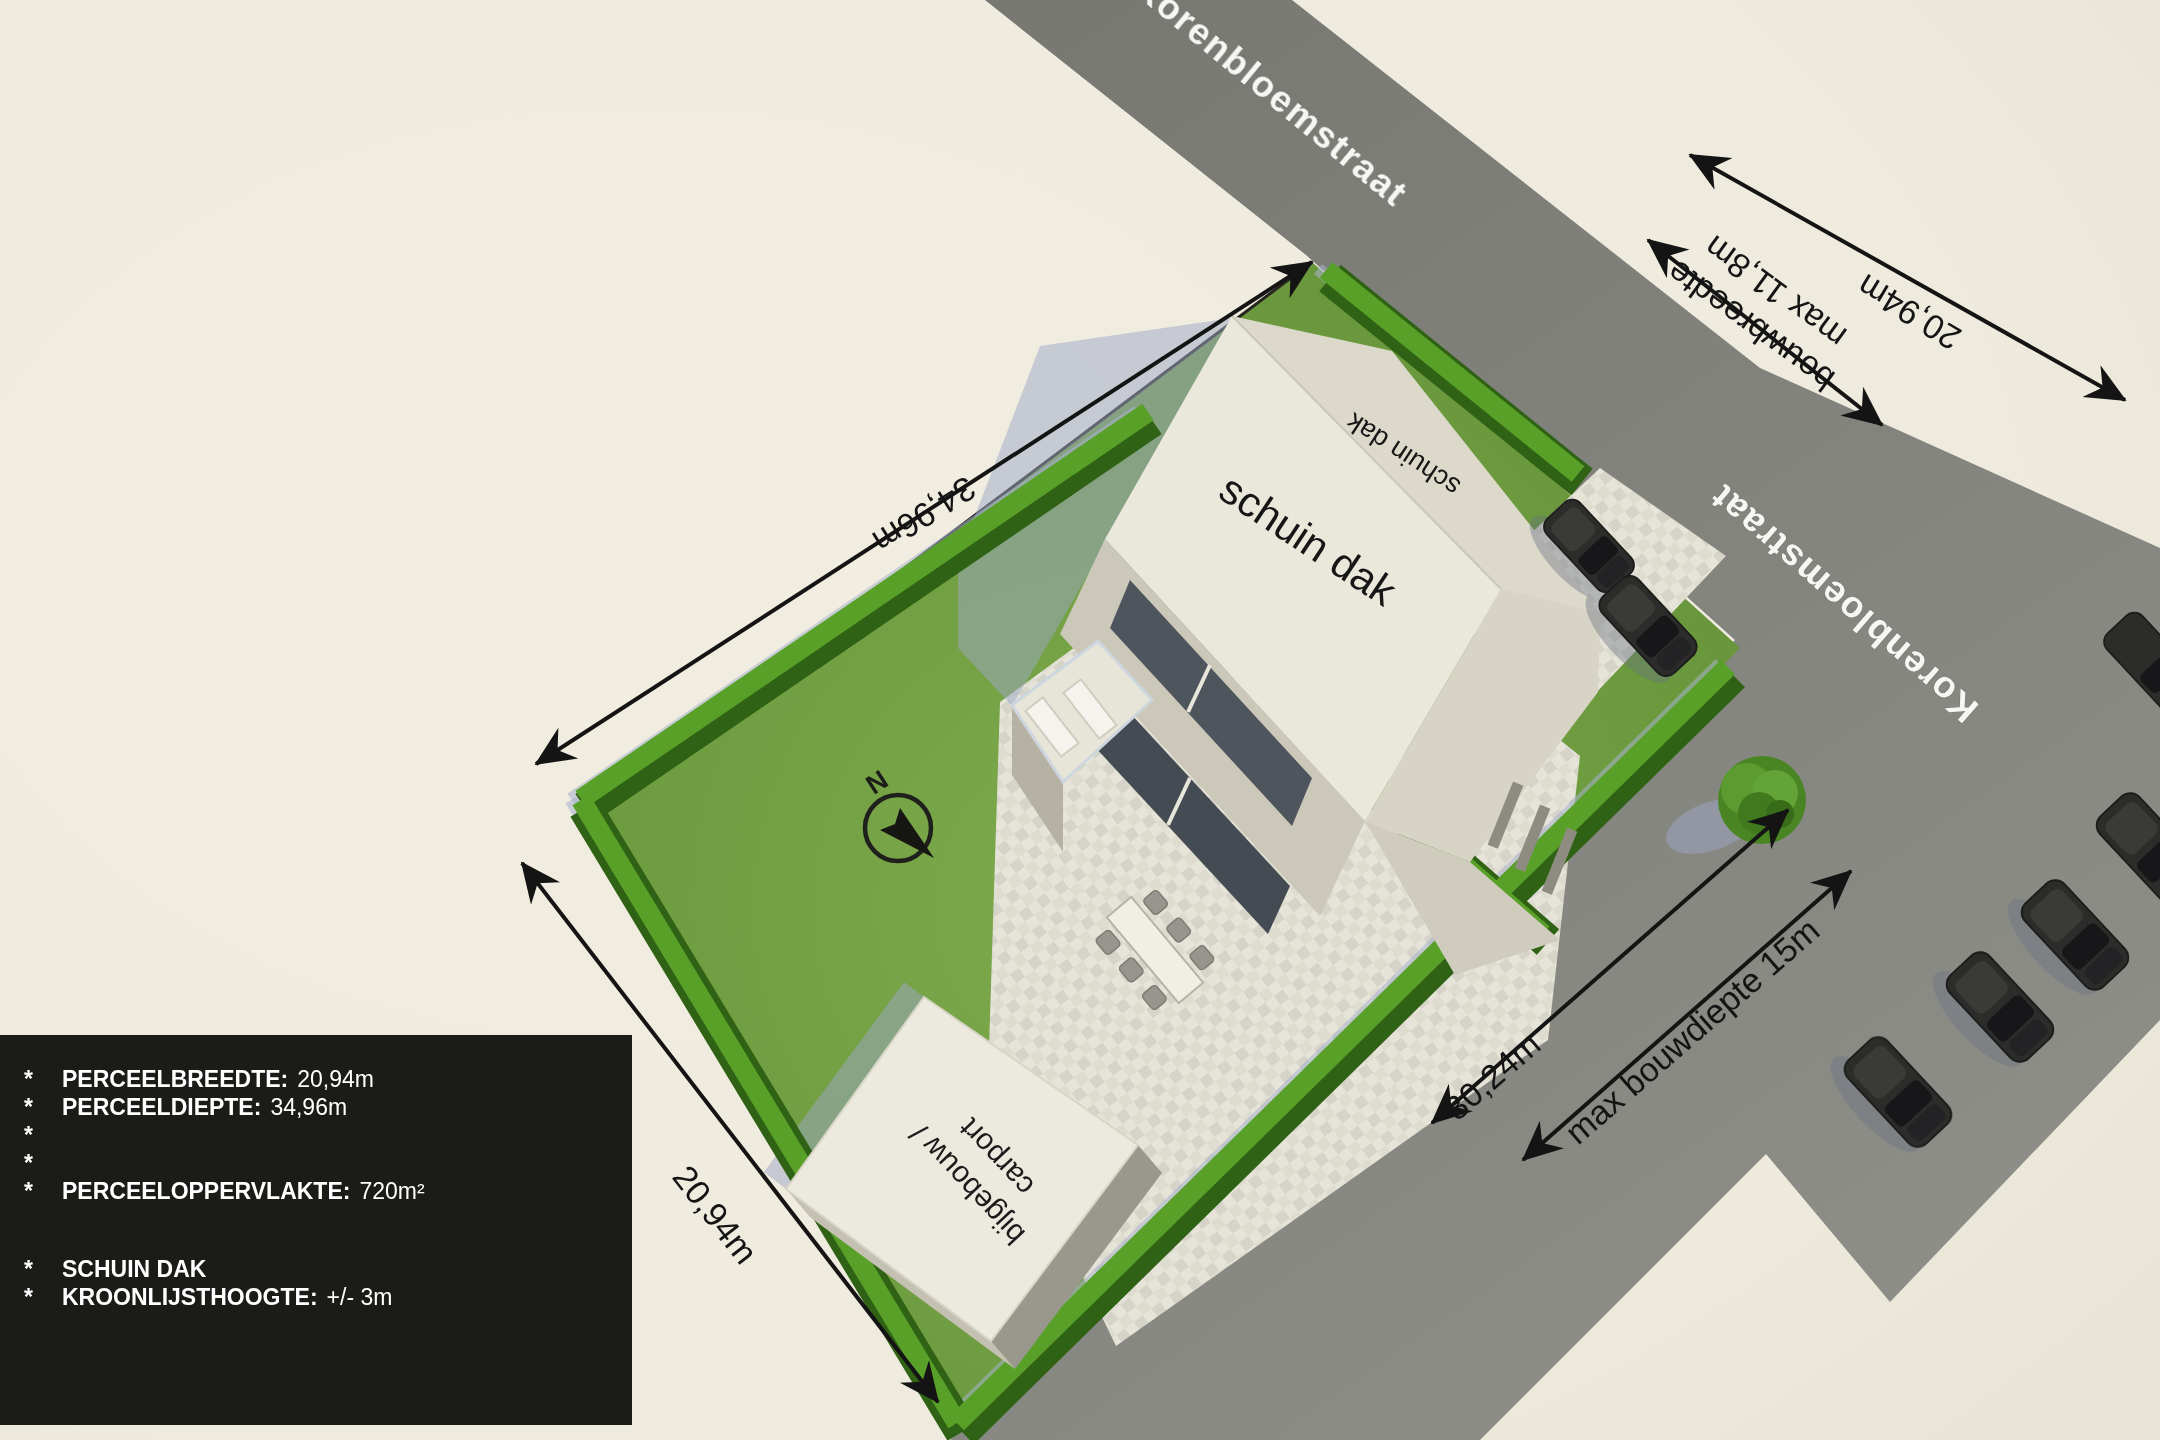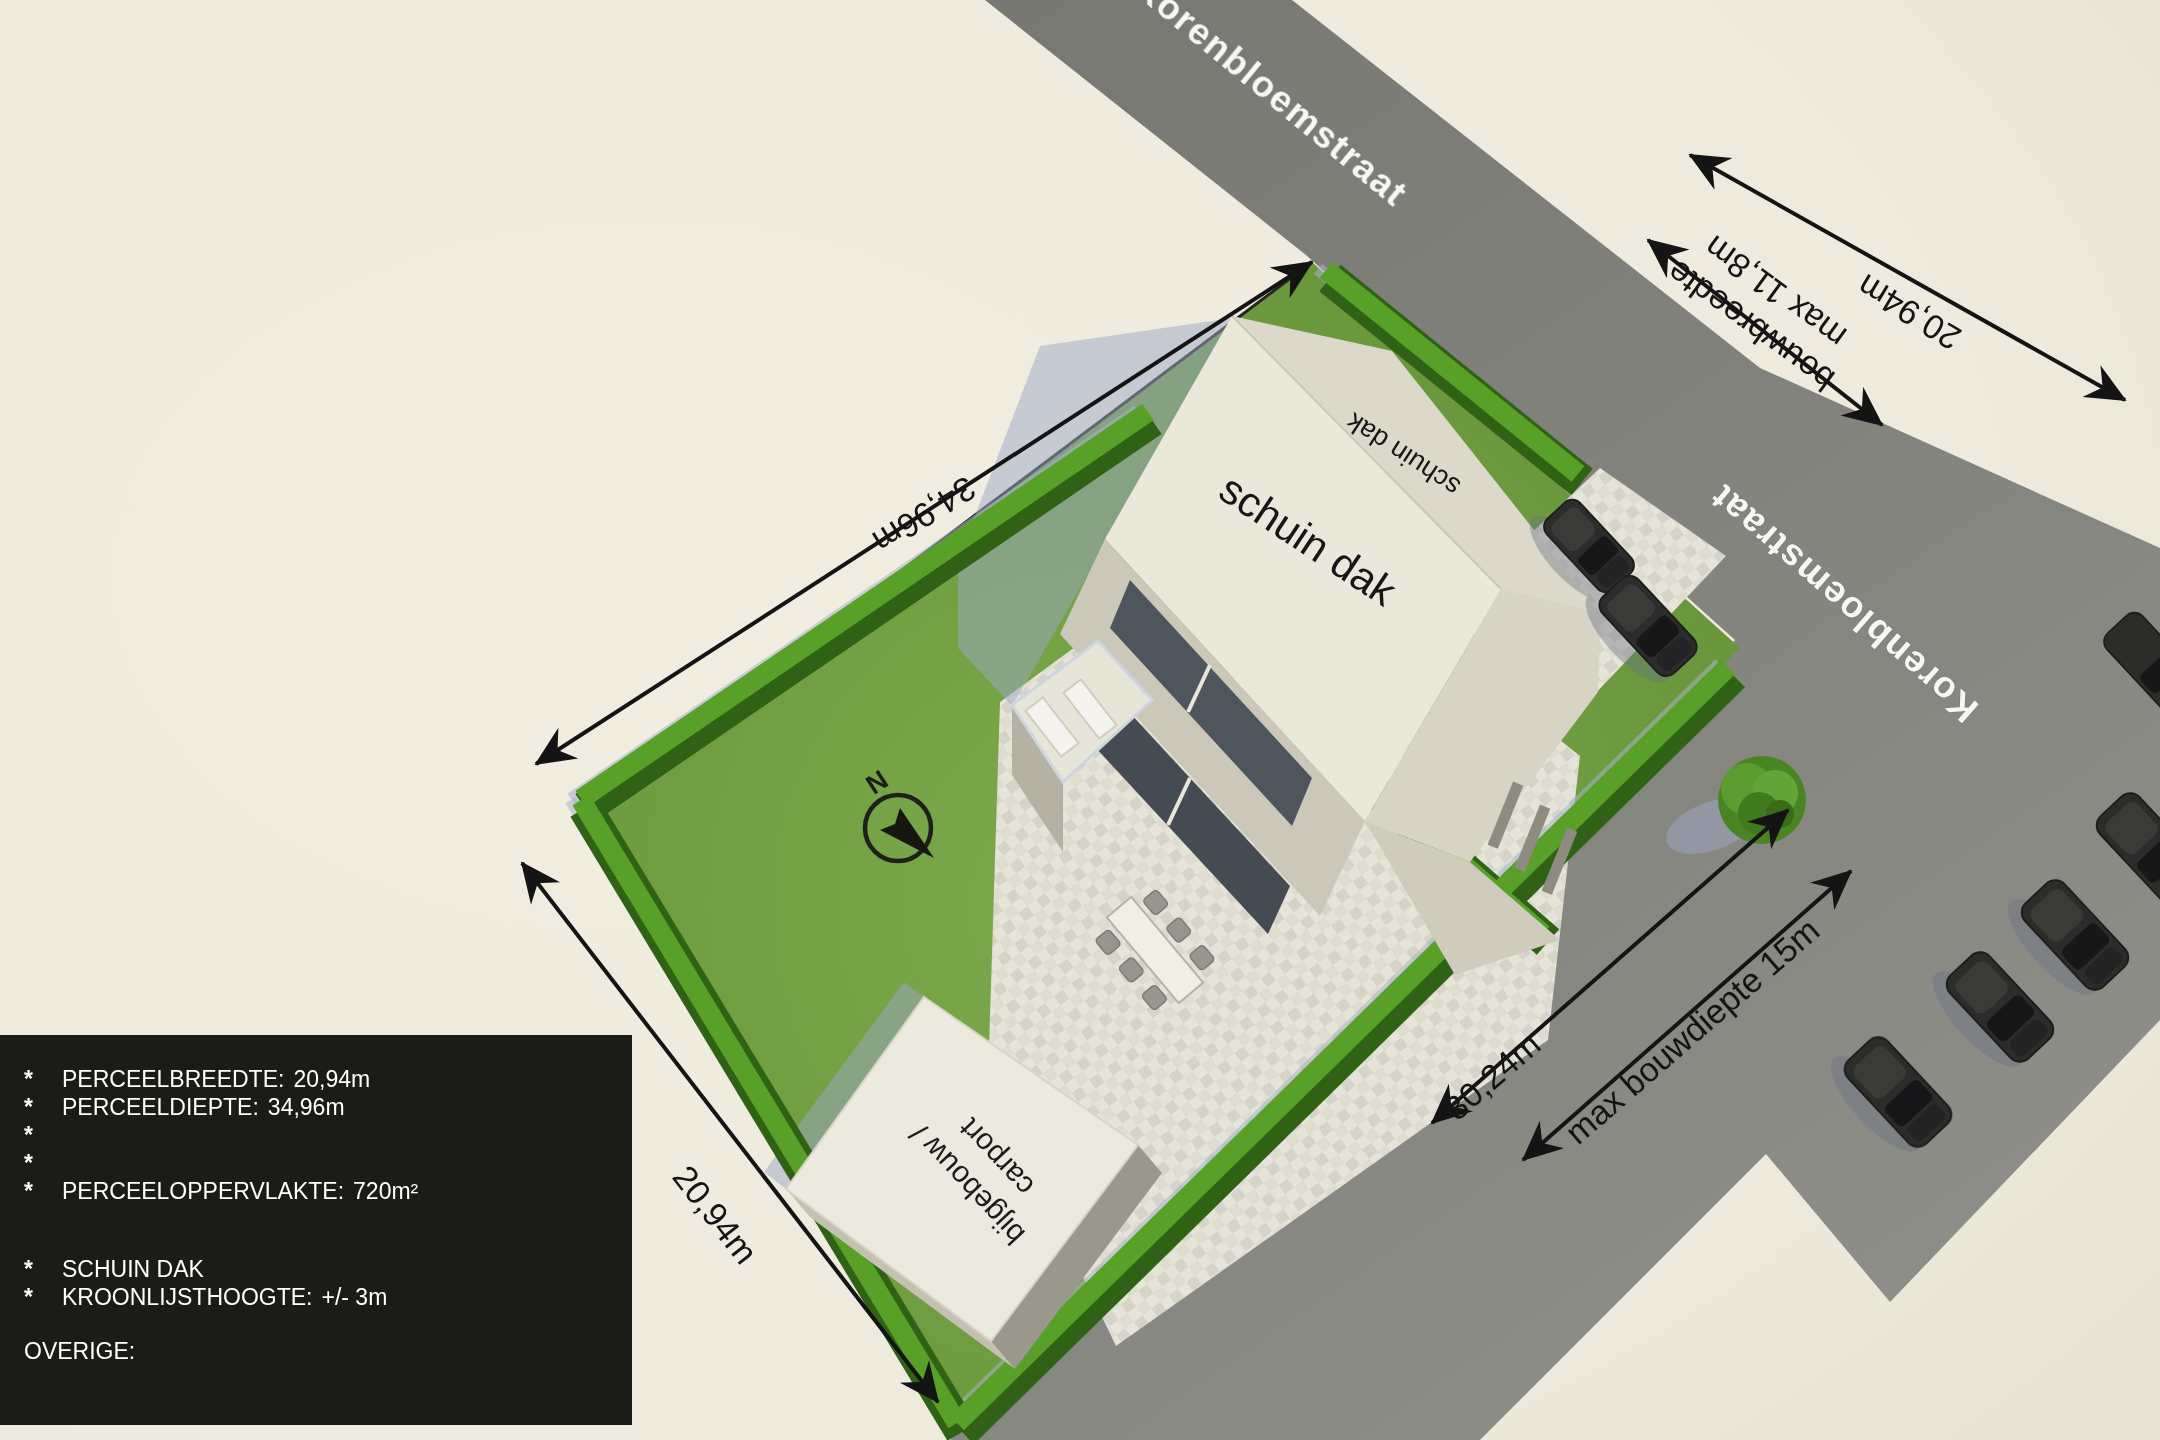--- a/index.html
+++ b/index.html
@@ -13,21 +13,21 @@
   .roof-text-small{fill:#161616;font-size:27px;}
   .carport-text{fill:#1b1b1b;font-size:30px;}
   .compass-n{fill:#1c1c1a;font-size:27px;font-weight:bold;}
   svg text{text-anchor:middle;}
   
   #info-box{position:absolute;left:0;top:1035px;width:632px;height:390px;
             background:#1b1b18;color:#ffffff;box-sizing:border-box;
             padding:30px 20px 0 24px;font-size:23px;line-height:28px;}
   #info-box .row{display:flex;white-space:nowrap;}
   #info-box .b{width:38px;flex:0 0 38px;font-weight:bold;}
-  #info-box .t strong{font-weight:normal;}
+  #info-box .t strong{font-weight:bold;}
   #info-box .t .v{margin-left:9px;font-weight:normal;}
   #info-box .gap1{height:50px;}
   #info-box .gap2{height:26px;}
 </style>
 </head>
 <body>
 
 <div id="stage">
 <svg id="scene" width="2160" height="1440" viewBox="0 0 2160 1440">
   <defs>
@@ -269,17 +269,14 @@
     <span class="b">*</span>
     <span class="t"><strong>SCHUIN DAK</strong><span class="v"></span></span>
   </div>
   <div class="row">
     <span class="b">*</span>
     <span class="t"><strong>KROONLIJSTHOOGTE:</strong><span class="v">+/- 3m</span></span>
   </div>
 
   <div class="gap2"></div>
 
-  <div class="row">
-    <span class="t"><strong>OVERIGE:</strong></span>
-  </div>
 </div>
 </div>
 
 </body></html>

